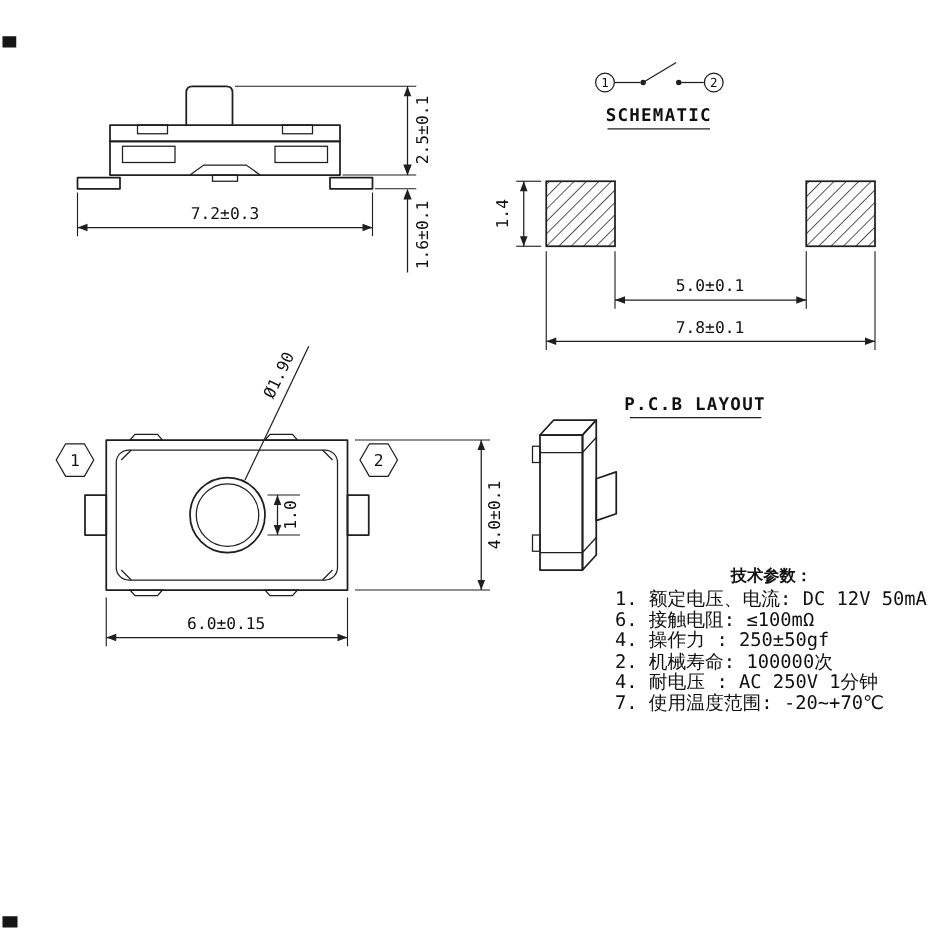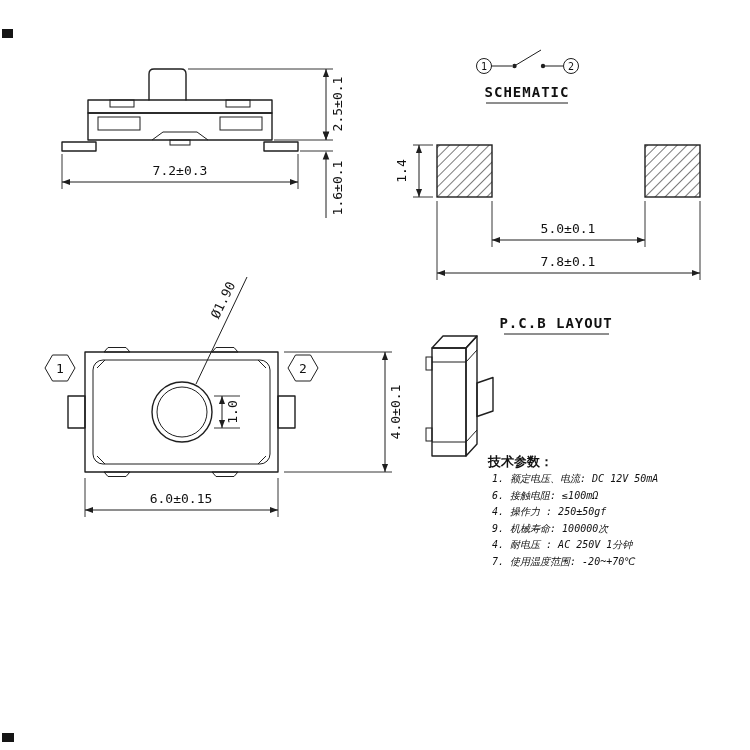--- a/index.html
+++ b/index.html
@@ -8,22 +8,22 @@
   svg{position:absolute;left:0;top:0;}
   .ln{fill:none;stroke:#1f1f1f;stroke-width:1.4;stroke-linejoin:round;stroke-linecap:round;}
   .thin{fill:none;stroke:#1f1f1f;stroke-width:1;}
   .ext{stroke:#1f1f1f;stroke-width:0.9;fill:none;}
   .dim{stroke:#1f1f1f;stroke-width:1;fill:none;}
   .dimtxt{font-family:"DejaVu Sans Mono",monospace;font-size:13px;fill:#111;}
   .smtxt{font-family:"DejaVu Sans Mono",monospace;font-size:10px;fill:#111;}
   .ttl{font-family:"DejaVu Sans Mono",monospace;font-weight:bold;font-size:14px;fill:#111;letter-spacing:1px;}
   .hextxt{font-family:"DejaVu Sans Mono",monospace;font-size:13px;fill:#111;}
   .specs{position:absolute;left:488px;top:453px;width:258px;color:#111;}
-  .specs-title{font-size:13px;font-weight:bold;line-height:18px;}
-  .specs-line{font-size:10px;line-height:16.5px;white-space:nowrap;padding-left:4px;font-style:italic;}
+  .specs-title{font-size:13px;font-weight:bold;line-height:18px;text-align:center;}
+  .specs-line{font-size:15px;line-height:16.5px;white-space:nowrap;padding-left:4px;}
   .scan-mark{position:absolute;background:#151515;}
 </style>
 </head>
 <body>
 
 <div class="canvas">
 
   <svg width="750" height="750" viewBox="0 0 750 750">
     <defs>
       <marker id="arr" viewBox="0 0 10 10" refX="10" refY="5" markerWidth="11" markerHeight="8" orient="auto-start-reverse">
@@ -160,21 +160,21 @@
       <rect class="thin" x="426" y="357" width="6" height="13"></rect>
       <rect class="thin" x="426" y="428" width="6" height="13"></rect>
     </g>
   </svg>
 
   <div class="specs">
     <div class="specs-title">技术参数：</div>
     <div class="specs-line">1. 额定电压、电流: DC 12V 50mA</div>
     <div class="specs-line">6. 接触电阻: ≤100mΩ</div>
     <div class="specs-line">4. 操作力 : 250±50gf</div>
-    <div class="specs-line">9. 机械寿命: 100000次</div>
+    <div class="specs-line">2. 机械寿命: 100000次</div>
     <div class="specs-line">4. 耐电压 : AC 250V 1分钟</div>
     <div class="specs-line">7. 使用温度范围: -20~+70℃</div>
   </div>
 
   <div class="scan-mark" style="left:2px;top:29px;width:11px;height:9px;"></div>
   <div class="scan-mark" style="left:2px;top:733px;width:12px;height:9px;"></div>
 
 </div>
 
 </body></html>

